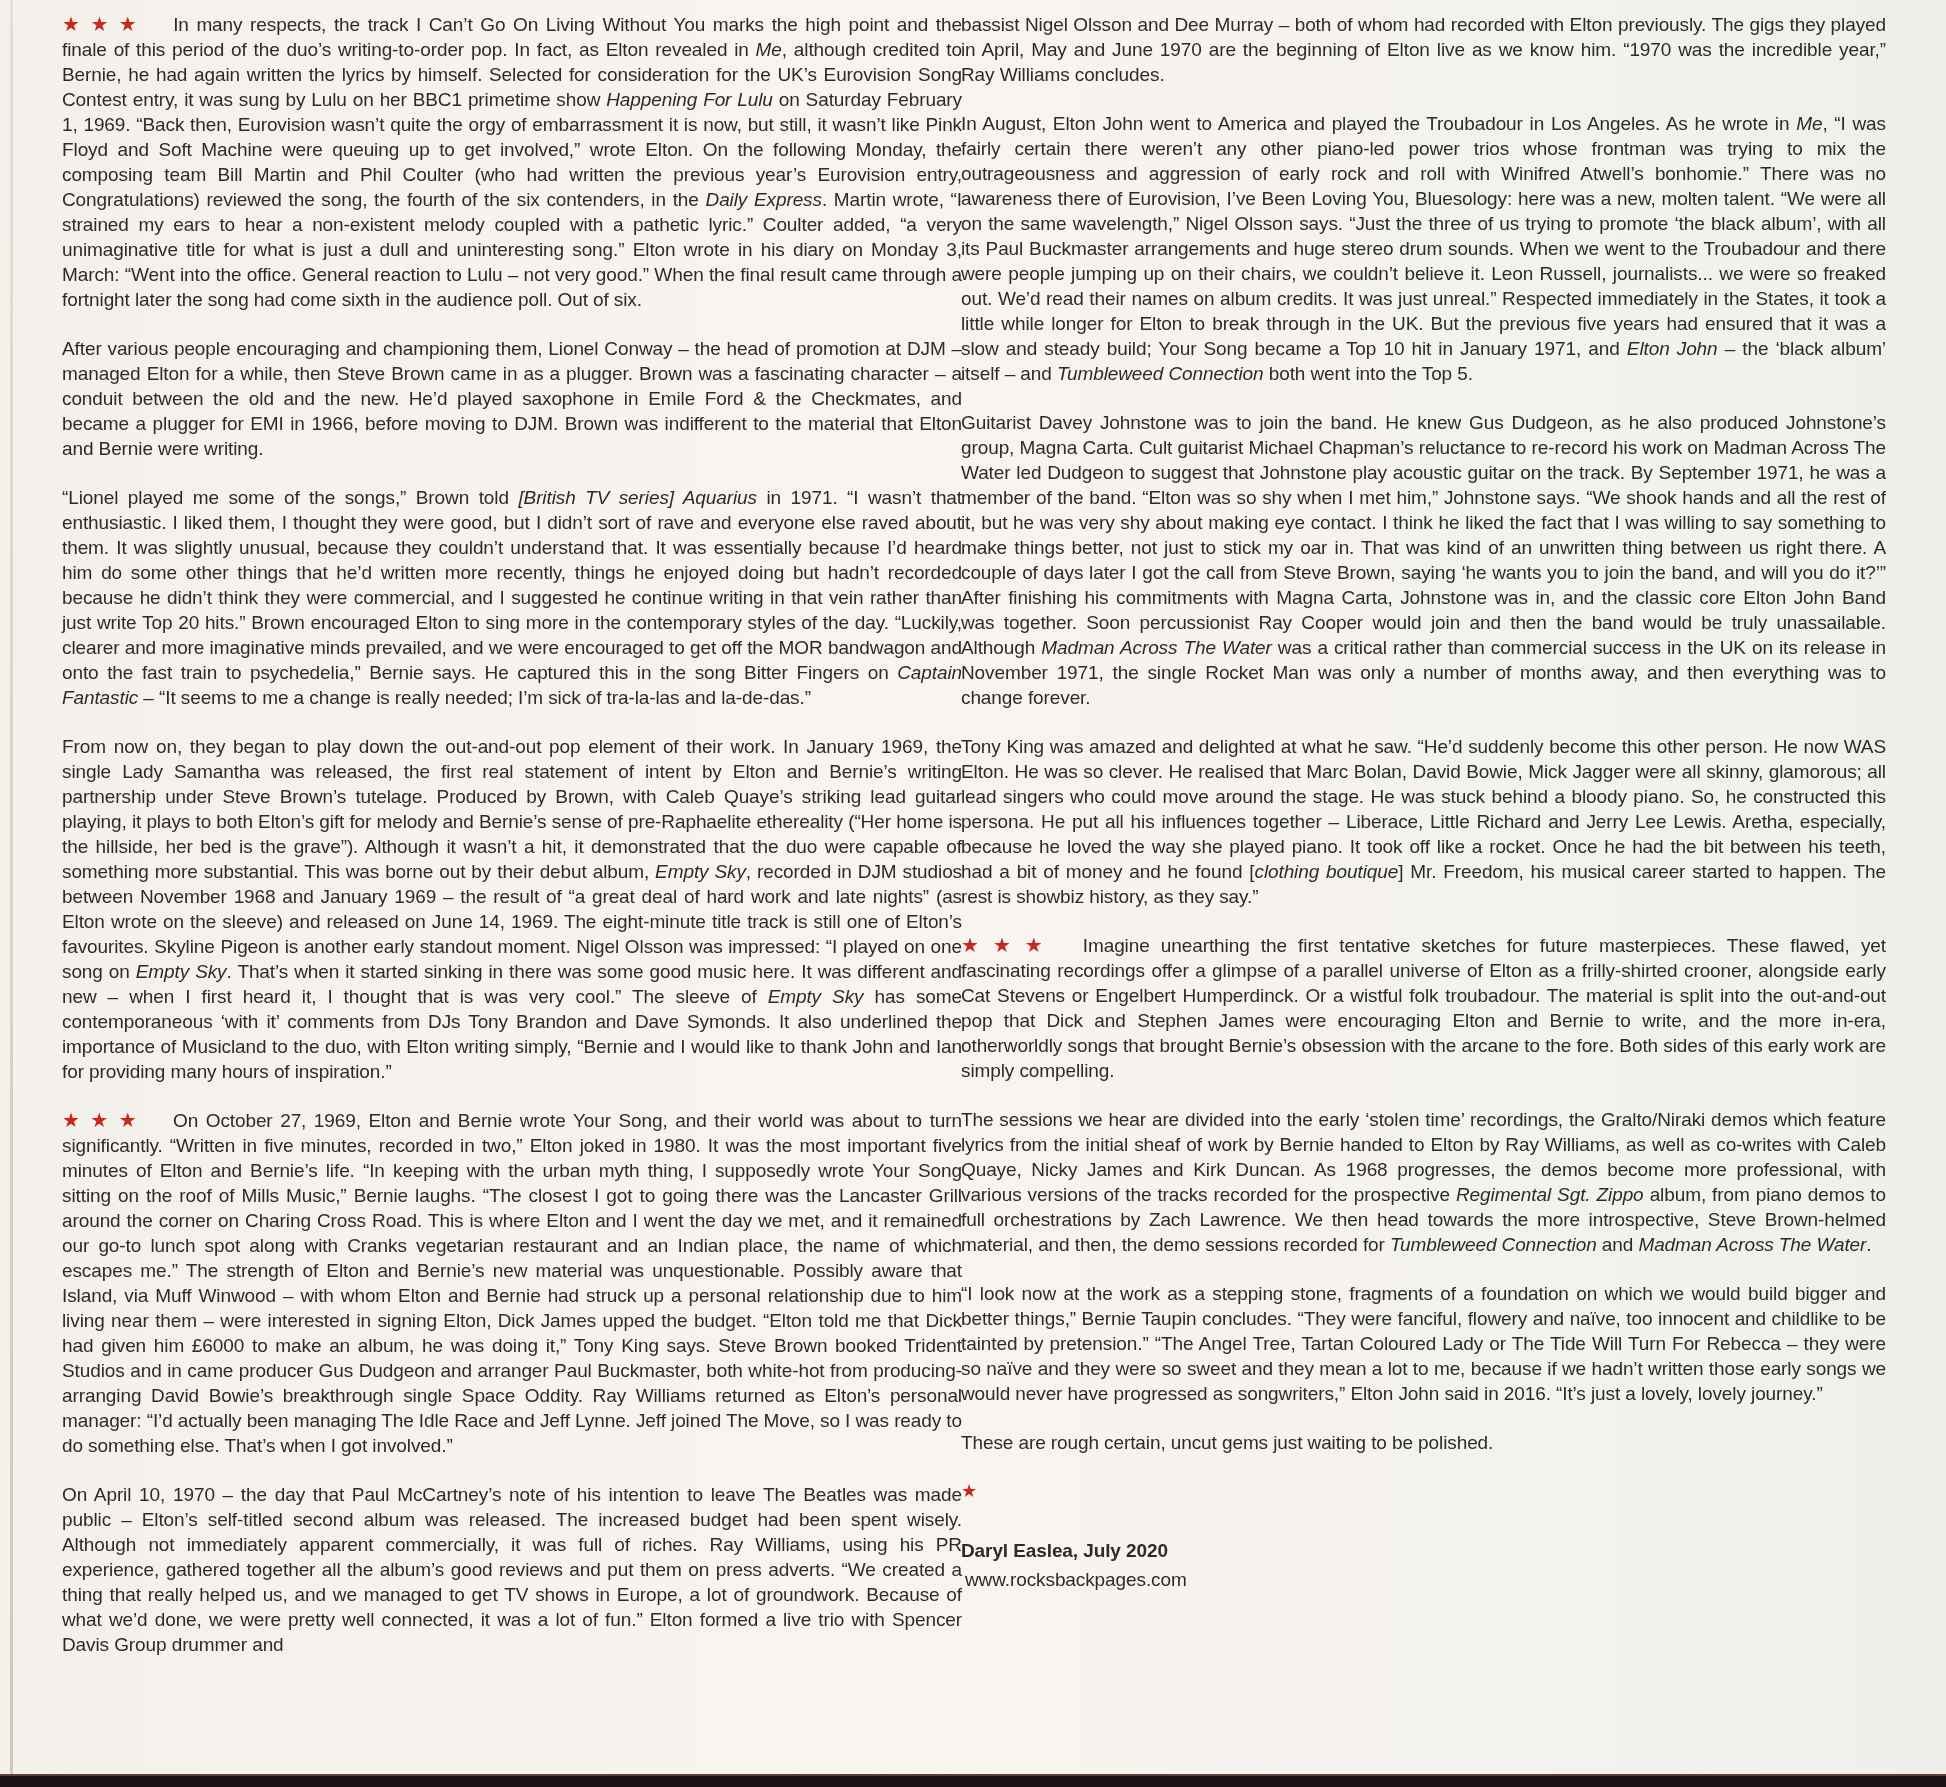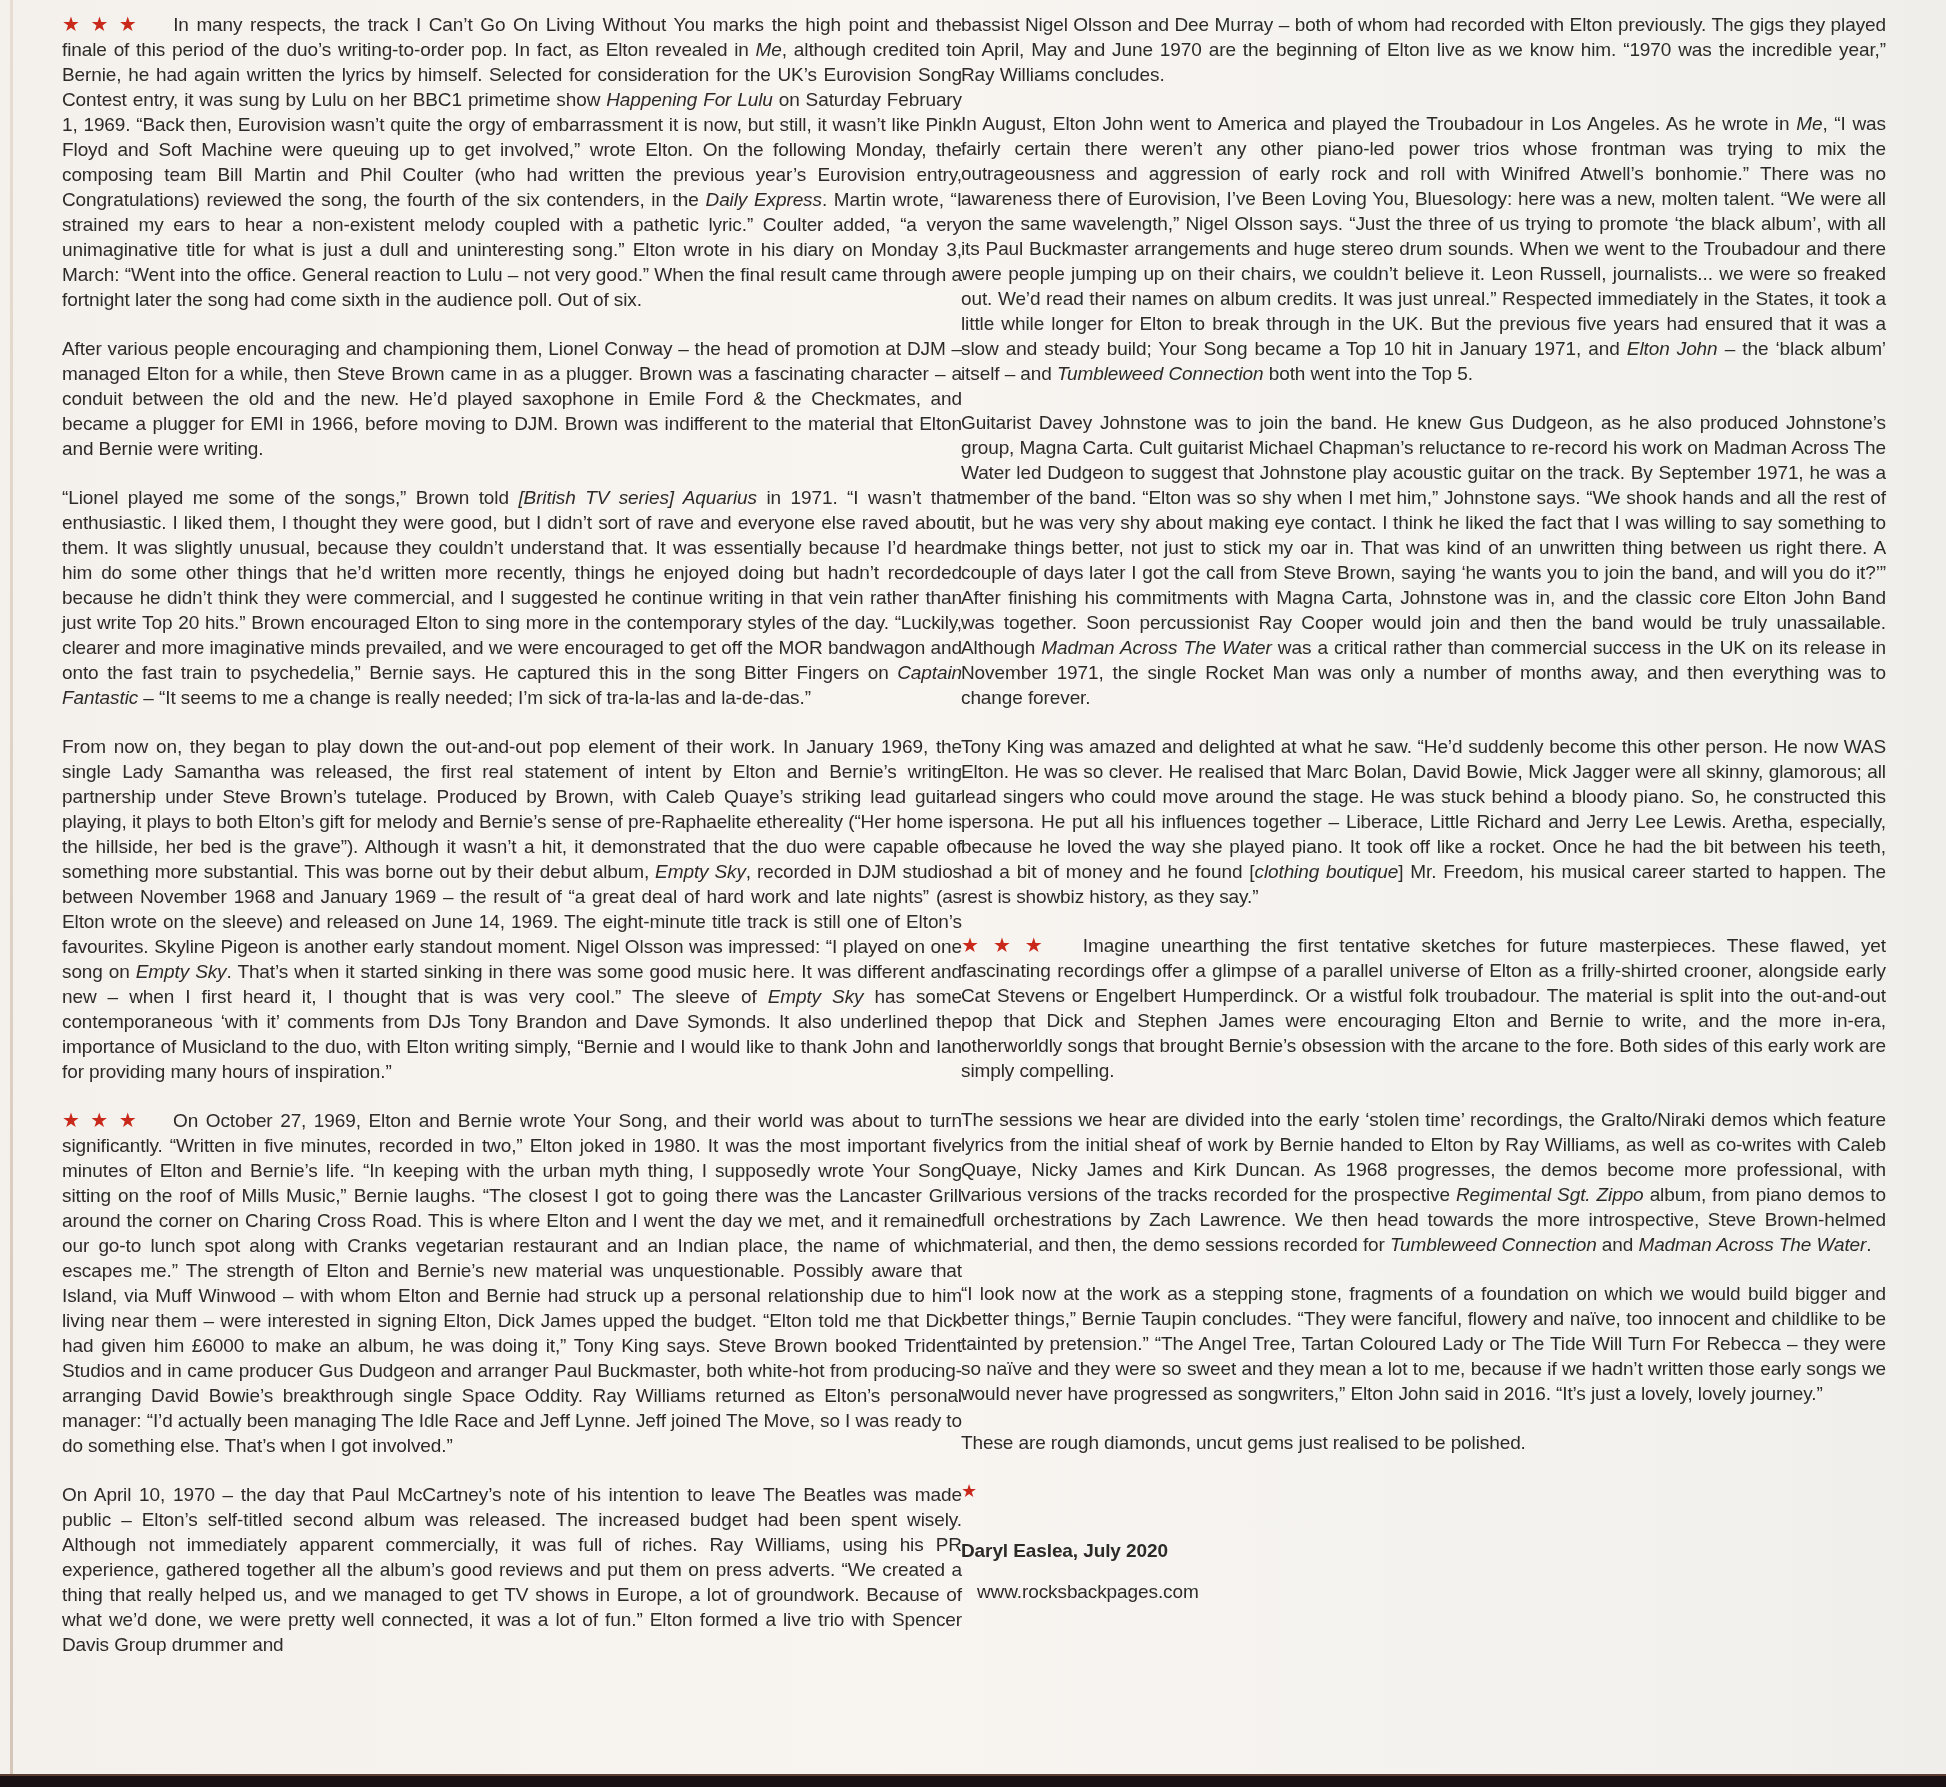--- a/index.html
+++ b/index.html
@@ -29,21 +29,21 @@
     font-style:normal;
   }
   em{font-style:italic;}
   .single-star{
     color:#c9291b;
     font-size:18px;
     text-align:left;
     margin:12px 0 34px 0;
   }
   p.author{font-weight:bold;margin:0 0 4px 0;text-align:left;}
-  p.website{margin:16px;text-align:left;}
+  p.website{margin:4px;text-align:left;}
   .edge-left{
     position:absolute;left:10px;top:0;bottom:12px;width:3px;
     background:linear-gradient(#dcc9b8,#b59a85);
     opacity:.5;
   }
   .edge-right{
     position:absolute;right:0;top:0;bottom:12px;width:16px;
     background:linear-gradient(90deg,rgba(138,133,129,0),rgba(138,133,129,.45));
   }
   .edge-bottom{
@@ -67,19 +67,19 @@
       <p class="para"><span>On April 10, 1970 – the day that Paul McCartney’s note of his intention to leave The Beatles was made public – Elton’s self-titled second album was released. The increased budget had been spent wisely. Although not immediately apparent commercially, it was full of riches. Ray Williams, using his PR experience, gathered together all the album’s good reviews and put them on press adverts. “We created a thing that really helped us, and we managed to get TV shows in Europe, a lot of groundwork. Because of what we’d done, we were pretty well connected, it was a lot of fun.” Elton formed a live trio with Spencer Davis Group drummer and</span></p>
     </div>
   <div class="col col-right" id="col-right">
       <p class="para"><span>bassist Nigel Olsson and Dee Murray – both of whom had recorded with Elton previously. The gigs they played in April, May and June 1970 are the beginning of Elton live as we know him. “1970 was the incredible year,” Ray Williams concludes.</span></p>
       <p class="para"><span>In August, Elton John went to America and played the Troubadour in Los Angeles. As he wrote in </span><em>Me</em><span>, “I was fairly certain there weren’t any other piano-led power trios whose frontman was trying to mix the outrageousness and aggression of early rock and roll with Winifred Atwell’s bonhomie.” There was no awareness there of Eurovision, I’ve Been Loving You, Bluesology: here was a new, molten talent. “We were all on the same wavelength,” Nigel Olsson says. “Just the three of us trying to promote ‘the black album’, with all its Paul Buckmaster arrangements and huge stereo drum sounds. When we went to the Troubadour and there were people jumping up on their chairs, we couldn’t believe it. Leon Russell, journalists... we were so freaked out. We’d read their names on album credits. It was just unreal.” Respected immediately in the States, it took a little while longer for Elton to break through in the UK. But the previous five years had ensured that it was a slow and steady build; Your Song became a Top 10 hit in January 1971, and </span><em>Elton John</em><span> – the ‘black album’ itself – and </span><em>Tumbleweed Connection</em><span> both went into the Top 5.</span></p>
       <p class="para"><span>Guitarist Davey Johnstone was to join the band. He knew Gus Dudgeon, as he also produced Johnstone’s group, Magna Carta. Cult guitarist Michael Chapman’s reluctance to re-record his work on Madman Across The Water led Dudgeon to suggest that Johnstone play acoustic guitar on the track. By September 1971, he was a member of the band. “Elton was so shy when I met him,” Johnstone says. “We shook hands and all the rest of it, but he was very shy about making eye contact. I think he liked the fact that I was willing to say something to make things better, not just to stick my oar in. That was kind of an unwritten thing between us right there. A couple of days later I got the call from Steve Brown, saying ‘he wants you to join the band, and will you do it?’” After finishing his commitments with Magna Carta, Johnstone was in, and the classic core Elton John Band was together. Soon percussionist Ray Cooper would join and then the band would be truly unassailable. Although </span><em>Madman Across The Water</em><span> was a critical rather than commercial success in the UK on its release in November 1971, the single Rocket Man was only a number of months away, and then everything was to change forever.</span></p>
       <p class="para"><span>Tony King was amazed and delighted at what he saw. “He’d suddenly become this other person. He now WAS Elton. He was so clever. He realised that Marc Bolan, David Bowie, Mick Jagger were all skinny, glamorous; all lead singers who could move around the stage. He was stuck behind a bloody piano. So, he constructed this persona. He put all his influences together – Liberace, Little Richard and Jerry Lee Lewis. Aretha, especially, because he loved the way she played piano. It took off like a rocket. Once he had the bit between his teeth, had a bit of money and he found [</span><em>clothing boutique</em><span>] Mr. Freedom, his musical career started to happen. The rest is showbiz history, as they say.”</span></p>
       <p class="para"><span class="stars">★★★</span><span>Imagine unearthing the first tentative sketches for future masterpieces. These flawed, yet fascinating recordings offer a glimpse of a parallel universe of Elton as a frilly-shirted crooner, alongside early Cat Stevens or Engelbert Humperdinck. Or a wistful folk troubadour. The material is split into the out-and-out pop that Dick and Stephen James were encouraging Elton and Bernie to write, and the more in-era, otherworldly songs that brought Bernie’s obsession with the arcane to the fore. Both sides of this early work are simply compelling.</span></p>
       <p class="para"><span>The sessions we hear are divided into the early ‘stolen time’ recordings, the Gralto/Niraki demos which feature lyrics from the initial sheaf of work by Bernie handed to Elton by Ray Williams, as well as co-writes with Caleb Quaye, Nicky James and Kirk Duncan. As 1968 progresses, the demos become more professional, with various versions of the tracks recorded for the prospective </span><em>Regimental Sgt. Zippo</em><span> album, from piano demos to full orchestrations by Zach Lawrence. We then head towards the more introspective, Steve Brown-helmed material, and then, the demo sessions recorded for </span><em>Tumbleweed Connection</em><span> and </span><em>Madman Across The Water</em><span>.</span></p>
       <p class="para"><span>“I look now at the work as a stepping stone, fragments of a foundation on which we would build bigger and better things,” Bernie Taupin concludes. “They were fanciful, flowery and naïve, too innocent and childlike to be tainted by pretension.” “The Angel Tree, Tartan Coloured Lady or The Tide Will Turn For Rebecca – they were so naïve and they were so sweet and they mean a lot to me, because if we hadn’t written those early songs we would never have progressed as songwriters,” Elton John said in 2016. “It’s just a lovely, lovely journey.”</span></p>
-      <p class="para"><span>These are rough diamonds, uncut gems just realised to be polished.</span></p>
+      <p class="para"><span>These are rough certain, uncut gems just waiting to be polished.</span></p>
       <div class="single-star">★</div>
       <p class="author">Daryl Easlea, July 2020</p>
       <p class="website">www.rocksbackpages.com</p>
     </div>
   <div class="edge-bottom"></div>
 </div>
 
 </body></html>

